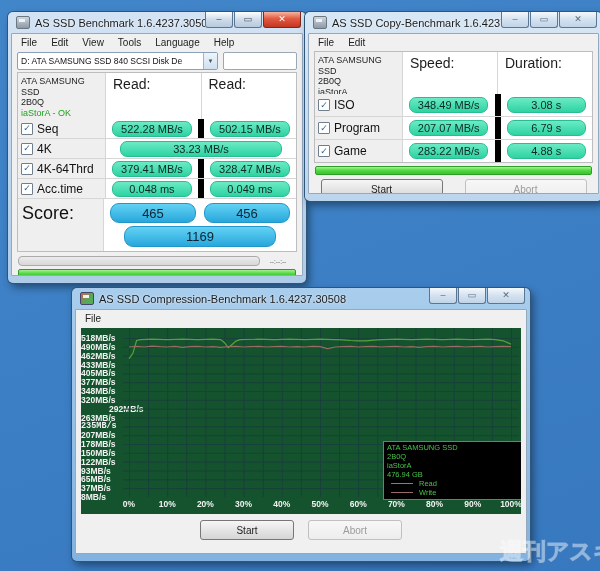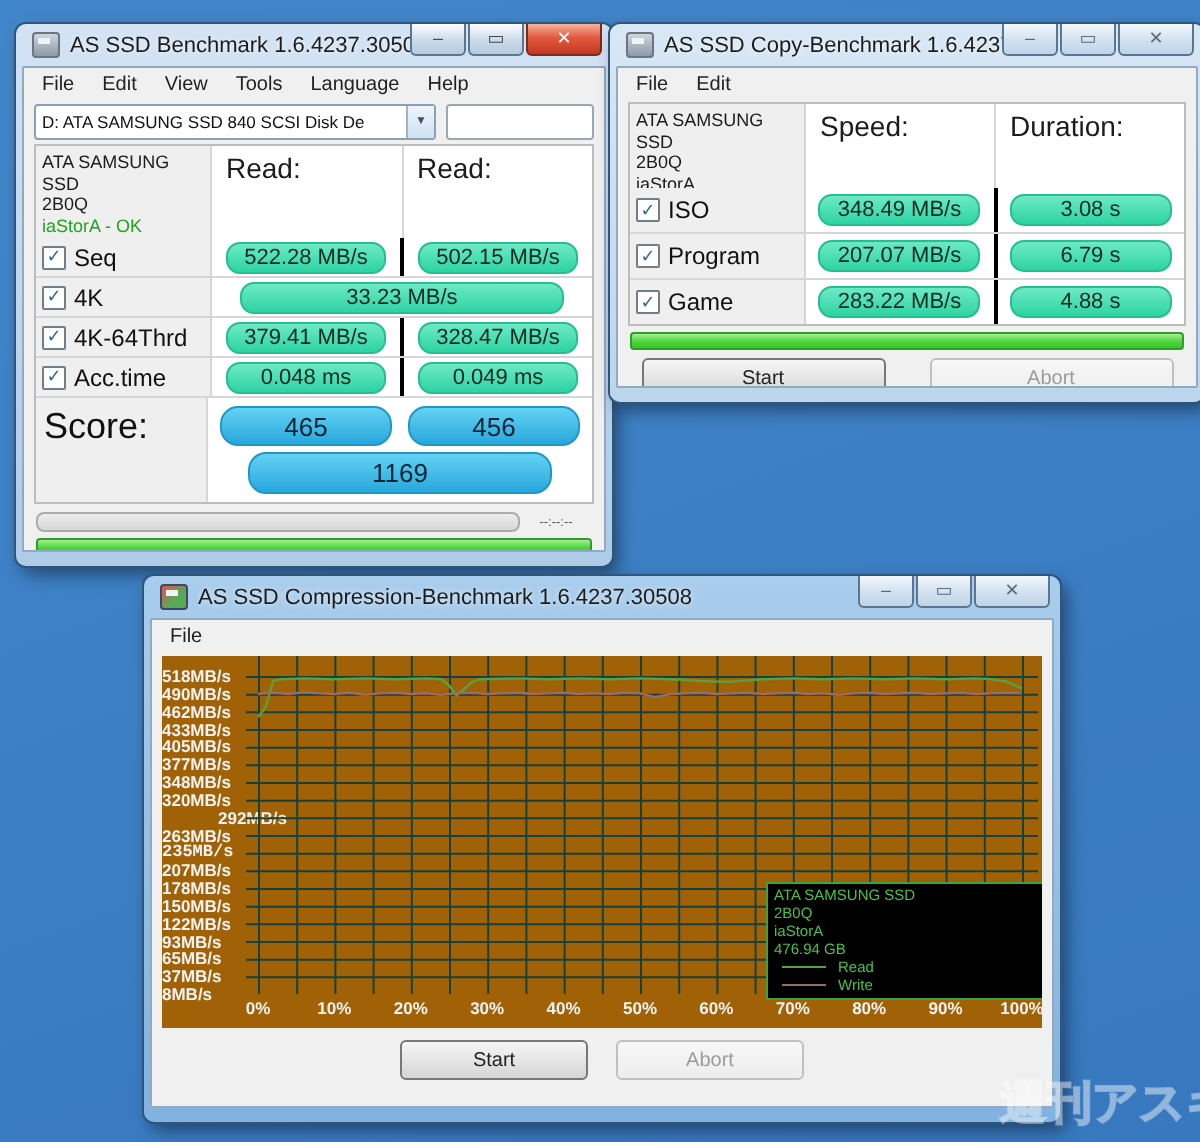--- a/index.html
+++ b/index.html
@@ -41,21 +41,21 @@
   .combo .arrow{margin-left:auto;width:13px;height:100%;display:flex;align-items:center;justify-content:center;
          background:linear-gradient(180deg,#eef5fc,#cfe0f0);border-left:1px solid #9fb4c9;font-size:6px;color:#44515f;}
   .emptybox{flex:1;height:16px;background:#fff;border:1px solid #9aa8b6;border-radius:2px;}
 
   
   .rtable{margin:1px 5px 0;border:1px solid #bdbdbd;background:#fff;flex:0 0 auto;}
   .trow{display:flex;border-top:1px solid #d6d6d6;}
   .trow:first-child{border-top:none;}
   .cell-label{width:88px;background:#efefef;border-right:1px solid #d6d6d6;
               display:flex;align-items:center;padding:0 3px;box-sizing:border-box;}
-  .cell-val{flex:1;display:flex;align-items:center;justify-content:center;border-right:2px solid #000000;}
+  .cell-val{flex:1;display:flex;align-items:center;justify-content:center;border-right:6px solid #000000;}
   .cell-val:last-child{border-right:none;}
   .devcell{width:88px;background:#efefef;border-right:1px solid #d6d6d6;box-sizing:border-box;
            padding:3px 3px;font-size:9px;line-height:10.5px;color:#1c1c1c;}
   .devcell .ok{color:#1fa31f;}
   .hcell{flex:1;font-size:14px;color:#1c1c1c;padding:3px 0 0 7px;border-right:1px solid #d6d6d6;}
   .hcell:last-child{border-right:none;}
   .rowlabel{font-size:12px;color:#111;margin-left:4px;white-space:nowrap;}
   .cb{width:10px;height:10px;background:#fff;border:1px solid #707e8c;border-radius:1px;flex:0 0 auto;
       display:flex;align-items:center;justify-content:center;font-size:9px;color:#31679b;line-height:1;}
   .pill{background:linear-gradient(180deg,#6ceac6,#2ed3a2);border:1px solid #27bd90;border-radius:7px;
@@ -79,21 +79,21 @@
   .eta{width:36px;text-align:center;font-size:6.5px;color:#555;}
   .greenbar{height:7px;margin:3px 6px 0;border:1px solid #2f9e28;border-radius:2px;flex:0 0 auto;
             background:linear-gradient(180deg,#a5ef92,#4cd63c 55%,#3bc52e);}
   .btnrow{display:flex;justify-content:center;gap:22px;margin:5px 0 3px;flex:0 0 auto;}
   .btn{width:120px;height:18px;border:1px solid #777;border-radius:3px;font-size:10px;color:#222;
        background:linear-gradient(180deg,#f6f6f6,#e7e7e7 45%,#d5d5d5);
        display:flex;align-items:center;justify-content:center;}
   .btn.disabled{border-color:#c0c0c0;color:#9b9b9b;background:linear-gradient(180deg,#f7f7f7,#ededed);}
 
   
-  .chartwrap{position:relative;margin:2px 5px 0;background:#a16207;width:440px;height:186px;
+  .chartwrap{position:relative;margin:2px 5px 0;background:#14532d;width:440px;height:186px;
              overflow:hidden;flex:0 0 auto;}
   .ylab{position:absolute;left:0;width:39px;text-align:left;font-size:8.5px;font-weight:bold;
         color:#f2f2f2;white-space:nowrap;}
   .xlab{position:absolute;width:30px;text-align:center;font-size:8.5px;font-weight:bold;color:#f2f2f2;}
   #plot{position:absolute;left:42px;top:0;}
   .legend{position:absolute;left:302px;bottom:14px;width:150px;border:1px solid #3da23d;
           background:#000;padding:1px 3px 2px;}
   .legend .dl{font-size:7.5px;line-height:9px;color:#49c149;white-space:nowrap;}
   .lrow{display:flex;align-items:center;font-size:7.5px;line-height:9px;color:#49c149;}
   .lrow .sw{width:22px;height:1px;margin:0 6px 0 4px;}

